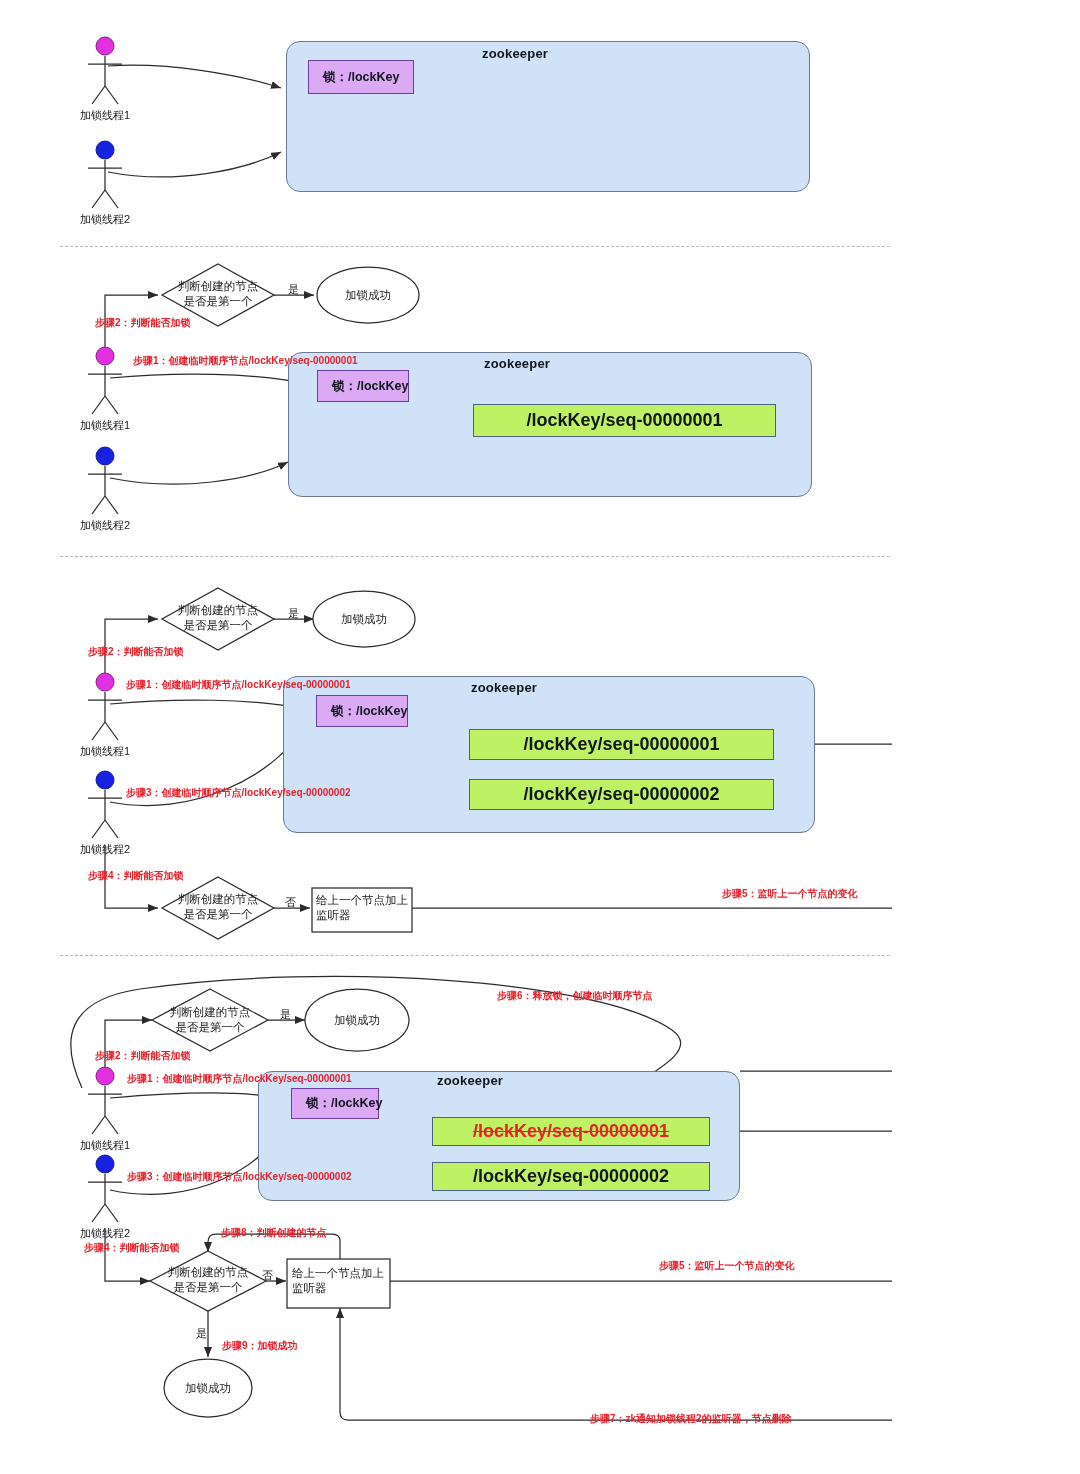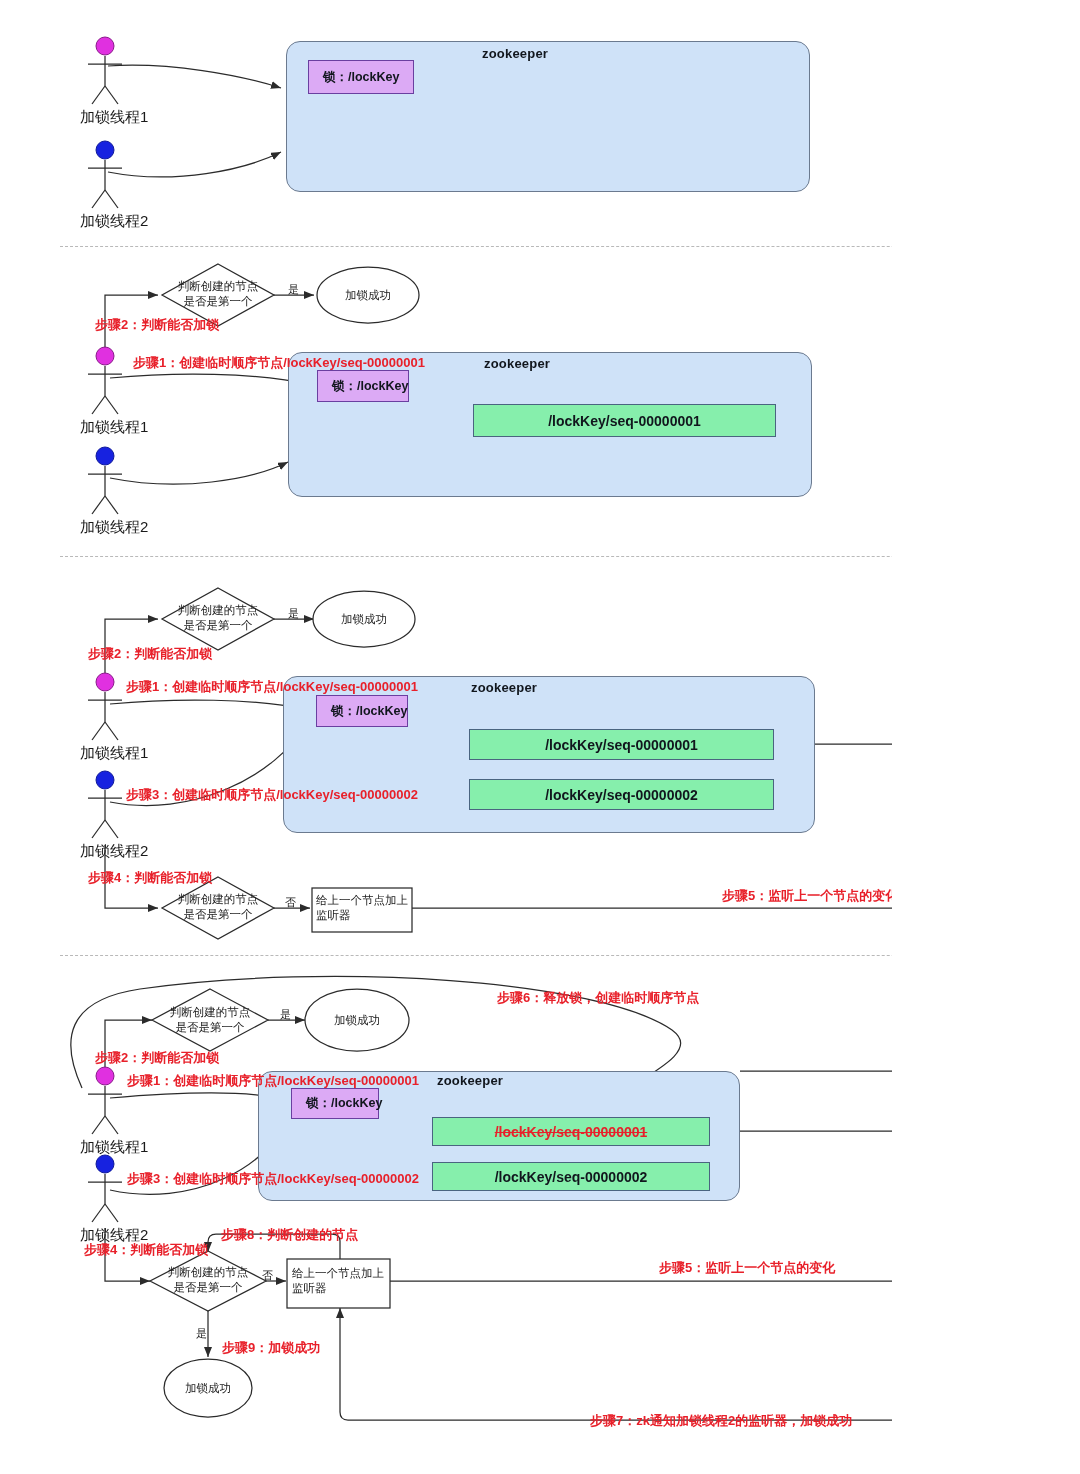--- a/index.html
+++ b/index.html
@@ -3,28 +3,28 @@
 <meta charset="utf-8">
 <style>
   html,body{margin:0;padding:0;background:#ffffff;}
   body{font-family:"Liberation Sans","DejaVu Sans",sans-serif;}
   #page{position:relative;width:892px;height:1474px;background:#fff;overflow:hidden;}
   svg.layer{position:absolute;left:0;top:0;width:1080px;height:1474px;overflow:visible;}
   .zkbox{position:absolute;background:#cfe2f8;border:1.2px solid #6b7a8f;border-radius:14px;box-sizing:border-box;}
   .zklabel{position:absolute;font-weight:bold;font-size:13px;color:#11161d;letter-spacing:.2px;}
   .lockbox{position:absolute;background:#dcaaf5;border:1.2px solid #6a3fa0;box-sizing:border-box;
            display:flex;align-items:center;padding-left:14px;font-weight:bold;font-size:12.5px;color:#11161d;}
-  .seqbox{position:absolute;background:#86efac;border:1.3px solid #4a6480;box-sizing:border-box;
-          display:flex;align-items:center;justify-content:center;font-weight:bold;font-size:14px;color:#11161d;}
+  .seqbox{position:absolute;background:#bef264;border:1.3px solid #4a6480;box-sizing:border-box;
+          display:flex;align-items:center;justify-content:center;font-weight:bold;font-size:18px;color:#11161d;}
   .seqbox.deleted{color:#e8202a;text-decoration:line-through;}
-  .note{position:absolute;color:#e8202a;font-weight:bold;font-size:13px;white-space:nowrap;}
+  .note{position:absolute;color:#e8202a;font-weight:bold;font-size:10px;white-space:nowrap;}
   .flowtext{position:absolute;font-size:11.5px;color:#1a1a1a;text-align:center;line-height:1.28;white-space:pre;}
   .flowtext.left{text-align:left;white-space:normal;}
   .edgelabel{position:absolute;font-size:11px;color:#1a1a1a;}
-  .actorlabel{position:absolute;font-size:15px;color:#1a1a1a;white-space:nowrap;}
+  .actorlabel{position:absolute;font-size:11px;color:#1a1a1a;white-space:nowrap;}
   .divider{position:absolute;height:0;border-top:1.4px dashed #b9b9b9;}
 </style>
 </head>
 <body>
 
 <div id="page">
 
   <svg class="layer">
     <defs>
       <marker id="ah" markerWidth="9" markerHeight="9" refX="8" refY="3.2" orient="auto" markerUnits="strokeWidth">
@@ -230,15 +230,15 @@
   <div class="note" style="left:84px;top:1241px;">步骤4：判断能否加锁</div>
   <div class="note" style="left:221px;top:1226px;">步骤8：判断创建的节点</div>
   <div class="flowtext" style="left:153px;top:1265px;width:110px;">判断创建的节点
 是否是第一个</div>
   <div class="flowtext left" style="left:292px;top:1266px;width:95px;">给上一个节点加上监听器</div>
   <div class="edgelabel" style="left:262px;top:1268px;">否</div>
   <div class="edgelabel" style="left:196px;top:1326px;">是</div>
   <div class="note" style="left:222px;top:1339px;">步骤9：加锁成功</div>
   <div class="flowtext" style="left:158px;top:1381px;width:100px;">加锁成功</div>
   <div class="note" style="left:659px;top:1259px;">步骤5：监听上一个节点的变化</div>
-  <div class="note" style="left:590px;top:1412px;">步骤7：zk通知加锁线程2的监听器，加锁成功</div>
+  <div class="note" style="left:590px;top:1412px;">步骤7：zk通知加锁线程2的监听器，节点删除</div>
 
 </div>
 
 </body></html>

